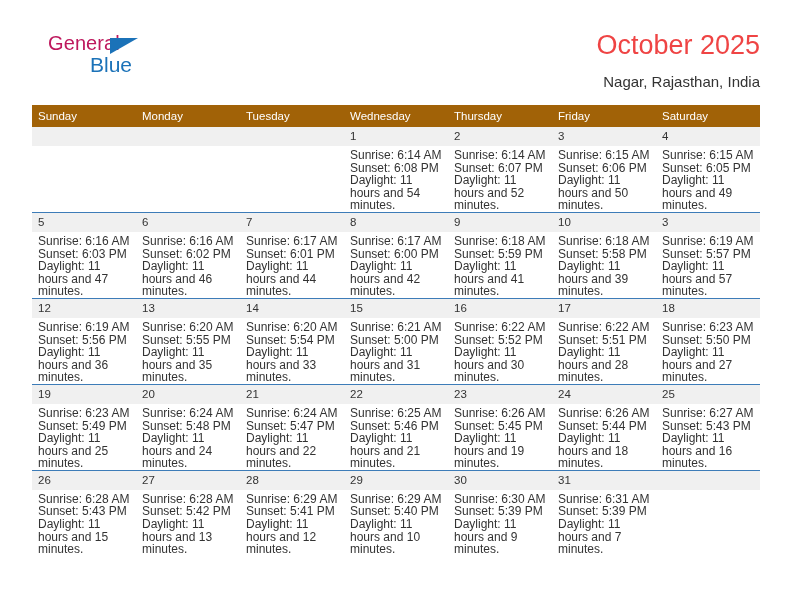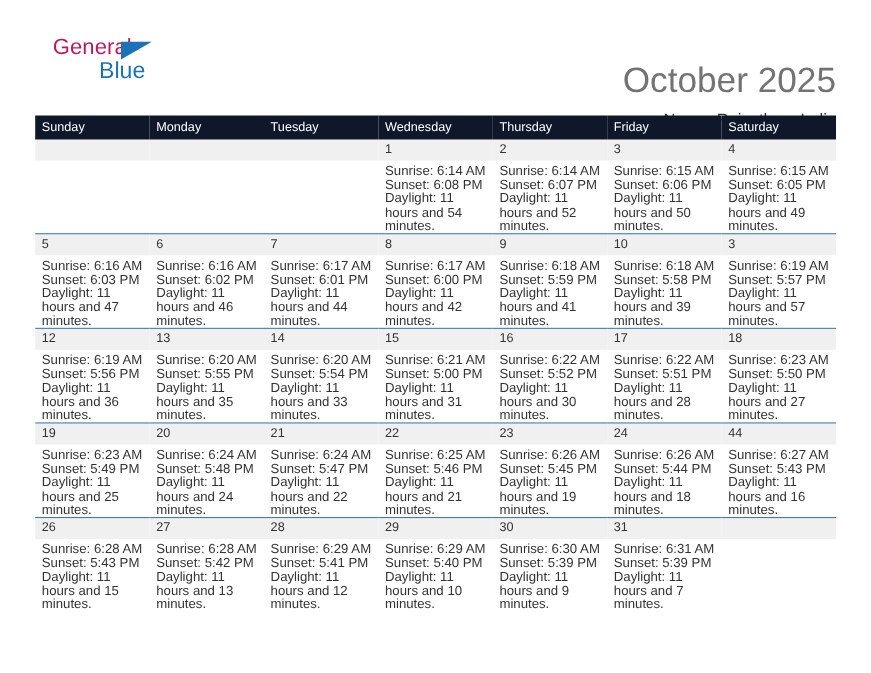--- a/index.html
+++ b/index.html
@@ -62,45 +62,44 @@
     color: #1b72b8;
     font-family: Liberation Sans, sans-serif;
   }
   .title-block {
     position: absolute;
     right: 0;
     top: 0;
     text-align: right;
   }
   .cal-title {
-    font-size: 32px;
-    color: #737373;
+    font-size: 27px;
+    color: #ef4444;
     line-height: 34px;
     white-space: nowrap;
-    margin-top: 28px;
   }
   .cal-sub {
     font-size: 15px;
     color: #333333;
     line-height: 22px;
     margin-top: 9px;
     white-space: nowrap;
   }
 
   
   .calendar {
     position: absolute;
     left: 32px;
     top: 105px;
     width: 728px;
     border-collapse: collapse;
     table-layout: fixed;
   }
   .calendar th {
-    background: #0f172a;
+    background: #a16207;
     color: #ffffff;
     font-size: 11.5px;
     font-weight: normal;
     text-align: left;
     padding: 5px 0 5px 6px;
     height: 12px;
     border: none;
   }
   .calendar td {
     vertical-align: top;
@@ -391,21 +390,21 @@
         </td>
         <td>
           <div class="daynum">24</div>
           <div class="dayinfo">
             <div>Sunrise: 6:26 AM</div>
             <div>Sunset: 5:44 PM</div>
             <div class="daylight">Daylight: 11 hours and 18 minutes.</div>
           </div>
         </td>
         <td>
-          <div class="daynum">44</div>
+          <div class="daynum">25</div>
           <div class="dayinfo">
             <div>Sunrise: 6:27 AM</div>
             <div>Sunset: 5:43 PM</div>
             <div class="daylight">Daylight: 11 hours and 16 minutes.</div>
           </div>
         </td>
       </tr>
 
       <tr>
         <td>

